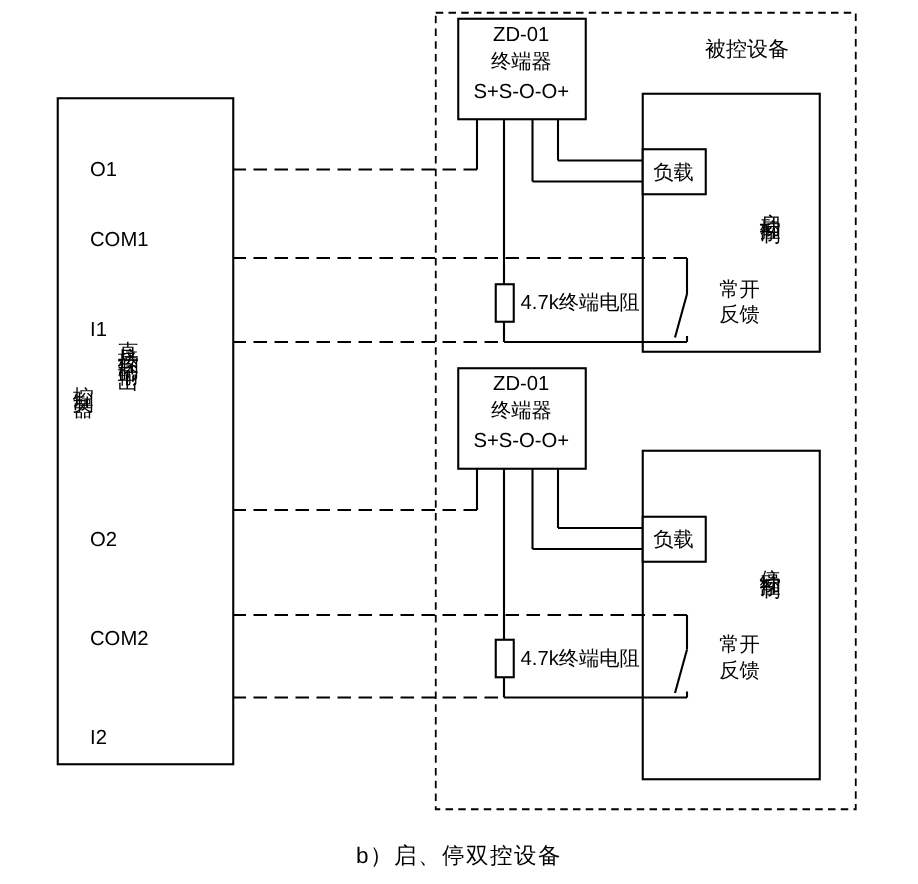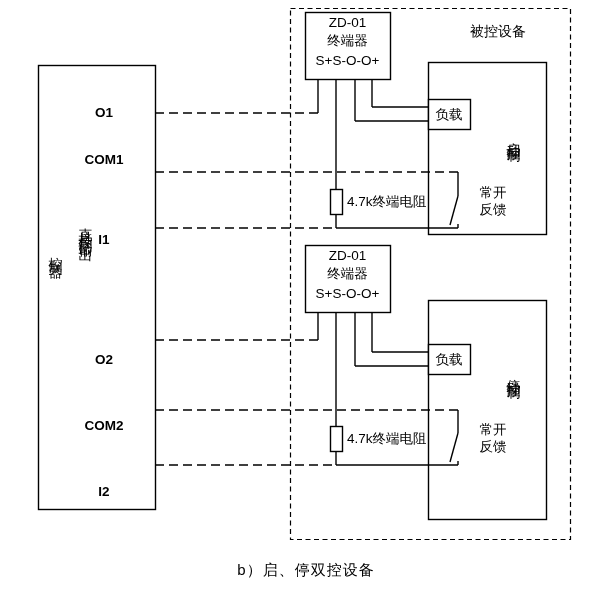--- a/index.html
+++ b/index.html
@@ -12,21 +12,21 @@
     overflow:hidden;
   }
   #stage svg{position:absolute;left:0;top:0;}
   .lbl{
     position:absolute;
     font-size:13.5px;
     line-height:16px;
     white-space:nowrap;
   }
   .ctr{text-align:center;}
-  .rgt{text-align:center;font-weight:bold;}
+  .rgt{text-align:left;}
   .vert{
     writing-mode:vertical-rl;
     text-orientation:upright;
     letter-spacing:4px;
     font-size:14px;
     line-height:16px;
   }
   .caption{
     position:absolute;
     left:0;top:561px;width:612px;
@@ -82,26 +82,26 @@
     <rect x="428.5" y="344.5" width="42" height="30" fill="#fff" stroke="#000" stroke-width="1.4"></rect>
     <rect x="330.5" y="189.5" width="12" height="25" fill="#fff" stroke="#000" stroke-width="1.4"></rect>
     <rect x="330.5" y="426.5" width="12" height="25" fill="#fff" stroke="#000" stroke-width="1.4"></rect>
   </svg>
 
   <div class="lbl vert" style="left:48px;top:246px;">控制器</div>
   <div class="lbl vert" style="left:78px;top:216px;">直接控制输出</div>
 
   <div class="lbl rgt" style="left:60px;top:105px;width:88px;">O1</div>
   <div class="lbl rgt" style="left:60px;top:152px;width:88px;">COM1</div>
-  <div class="lbl rgt" style="left:60px;top:232px;width:88px;">I1</div>
+  <div class="lbl rgt" style="left:60px;top:212px;width:88px;">I1</div>
   <div class="lbl rgt" style="left:60px;top:352px;width:88px;">O2</div>
   <div class="lbl rgt" style="left:60px;top:418px;width:88px;">COM2</div>
   <div class="lbl rgt" style="left:60px;top:484px;width:88px;">I2</div>
 
-  <div class="lbl ctr" style="left:460px;top:24px;width:76px;font-size:14px;font-family:Liberation Mono, monospace;">被控设备</div>
+  <div class="lbl ctr" style="left:460px;top:24px;width:76px;font-size:14px;">被控设备</div>
 
   <div class="lbl ctr" style="left:305px;top:15px;width:85px;">ZD-01</div>
   <div class="lbl ctr" style="left:305px;top:33px;width:85px;">终端器</div>
   <div class="lbl ctr" style="left:305px;top:53px;width:85px;">S+S-O-O+</div>
 
   <div class="lbl ctr" style="left:305px;top:248px;width:85px;">ZD-01</div>
   <div class="lbl ctr" style="left:305px;top:266px;width:85px;">终端器</div>
   <div class="lbl ctr" style="left:305px;top:286px;width:85px;">S+S-O-O+</div>
 
   <div class="lbl ctr" style="left:428px;top:107px;width:42px;">负载</div>

